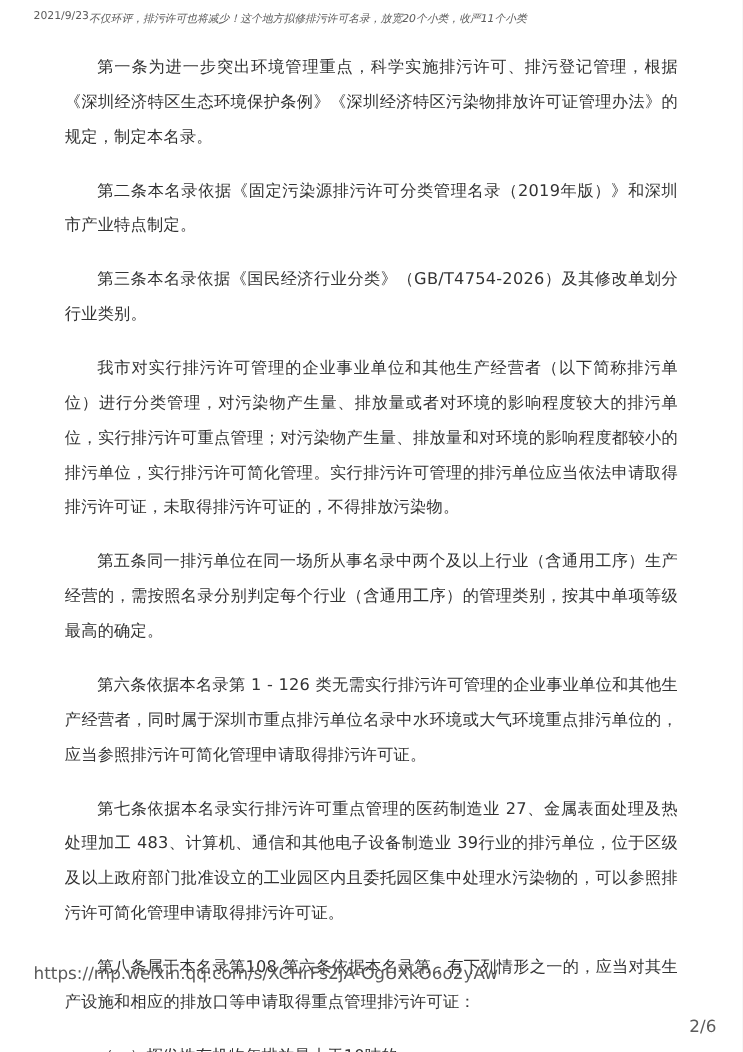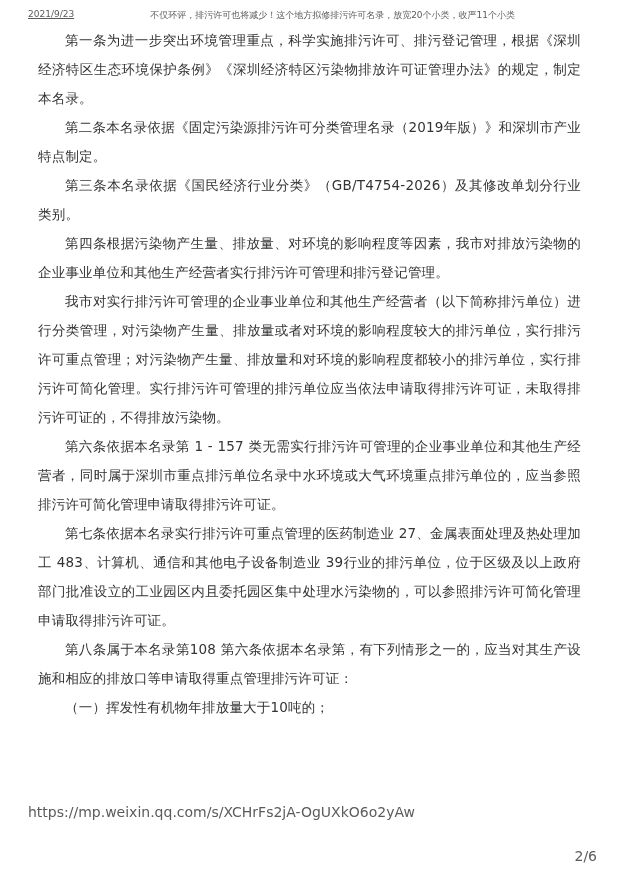--- a/index.html
+++ b/index.html
@@ -23,42 +23,42 @@
     left: 28px;
     right: 28px;
     display: flex;
     align-items: flex-start;
     font-size: 9px;
     color: #5b5b5b;
   }
   .print-header .date {
     white-space: nowrap;
     margin-right: 0;
-    text-decoration: underline;
   }
   .print-header .title {
     flex: 1;
-    text-align: center;
+    text-align: left;
     white-space: nowrap;
     overflow: hidden;
+    font-style: italic;
   }
   
   .doc-body {
     position: absolute;
     top: 26px;
     left: 38px;
     width: 543px;
     color: #333333;
     font-size: 13.5px;
     line-height: 29px;
     text-align: justify;
     letter-spacing: 0.2px;
   }
   .doc-body p {
-    margin: 0;
+    margin: 16px;
     padding: 0;
     text-indent: 2em;
   }
   
   .print-footer {
     position: absolute;
     left: 28px;
     right: 22px;
     bottom: 13px;
     display: flex;
@@ -76,23 +76,23 @@
 
   <div class="print-header">
     <span class="date">2021/9/23</span>
     <span class="title">不仅环评，排污许可也将减少！这个地方拟修排污许可名录，放宽20个小类，收严11个小类</span>
   </div>
 
   <div class="doc-body">
     <p>第一条为进一步突出环境管理重点，科学实施排污许可、排污登记管理，根据《深圳经济特区生态环境保护条例》《深圳经济特区污染物排放许可证管理办法》的规定，制定本名录。</p>
     <p>第二条本名录依据《固定污染源排污许可分类管理名录（2019年版）》和深圳市产业特点制定。</p>
     <p>第三条本名录依据《国民经济行业分类》（GB/T4754-2026）及其修改单划分行业类别。</p>
-    <p>第四条根据污染物产生量、排放量、对环境的影响程度等因素，我市对排放污染物的企业事业单位和其他生产经营者实行排污许可管理和排污登记管理。</p>
     <p>我市对实行排污许可管理的企业事业单位和其他生产经营者（以下简称排污单位）进行分类管理，对污染物产生量、排放量或者对环境的影响程度较大的排污单位，实行排污许可重点管理；对污染物产生量、排放量和对环境的影响程度都较小的排污单位，实行排污许可简化管理。实行排污许可管理的排污单位应当依法申请取得排污许可证，未取得排污许可证的，不得排放污染物。</p>
-    <p>第六条依据本名录第 1 - 157 类无需实行排污许可管理的企业事业单位和其他生产经营者，同时属于深圳市重点排污单位名录中水环境或大气环境重点排污单位的，应当参照排污许可简化管理申请取得排污许可证。</p>
+    <p>第五条同一排污单位在同一场所从事名录中两个及以上行业（含通用工序）生产经营的，需按照名录分别判定每个行业（含通用工序）的管理类别，按其中单项等级最高的确定。</p>
+    <p>第六条依据本名录第 1 - 126 类无需实行排污许可管理的企业事业单位和其他生产经营者，同时属于深圳市重点排污单位名录中水环境或大气环境重点排污单位的，应当参照排污许可简化管理申请取得排污许可证。</p>
     <p>第七条依据本名录实行排污许可重点管理的医药制造业 27、金属表面处理及热处理加工 483、计算机、通信和其他电子设备制造业 39行业的排污单位，位于区级及以上政府部门批准设立的工业园区内且委托园区集中处理水污染物的，可以参照排污许可简化管理申请取得排污许可证。</p>
     <p>第八条属于本名录第108 第六条依据本名录第，有下列情形之一的，应当对其生产设施和相应的排放口等申请取得重点管理排污许可证：</p>
     <p>（一）挥发性有机物年排放量大于10吨的；</p>
 
   </div>
 
   <div class="print-footer">
     <span class="url">https://mp.weixin.qq.com/s/XCHrFs2jA-OgUXkO6o2yAw</span>
     <span class="page-num">2/6</span>
   </div>

